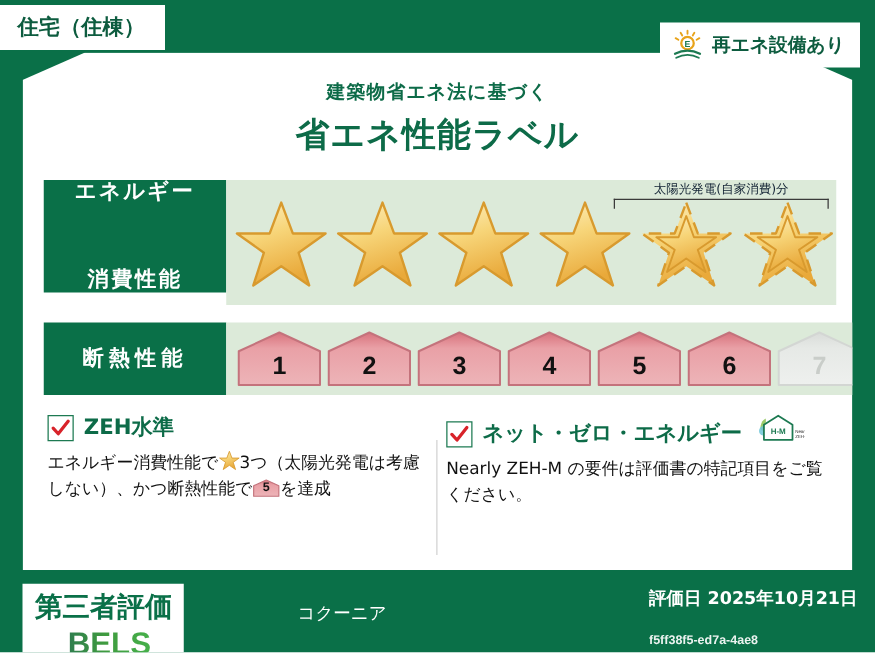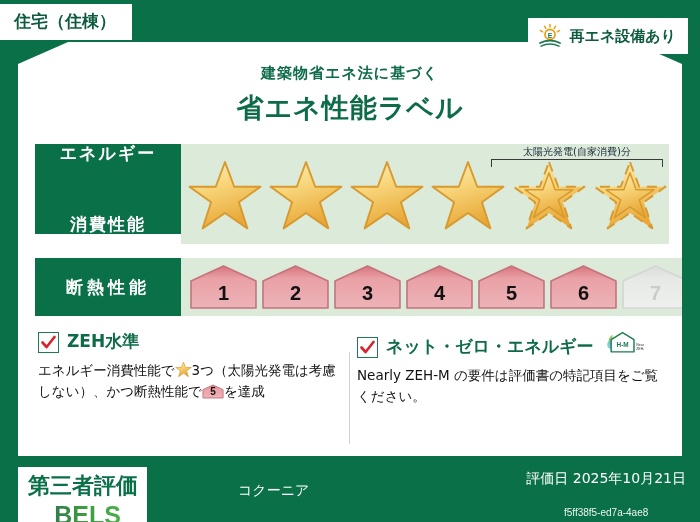--- a/index.html
+++ b/index.html
@@ -182,21 +182,21 @@
     -webkit-background-clip: text; background-clip: text;
     -webkit-text-fill-color: transparent; color: #3f9b3f;
   }
   .owner-name {
     position: absolute; left: 238px; top: 22px;
     font-size: 14px; color: #ffffff;
     font-family: "DejaVu Sans", sans-serif;
   }
   .footer-right {
     position: absolute; right: 14px; top: 10px;
-    text-align: center; color: #ffffff;
+    text-align: left; color: #ffffff; font-weight: bold;
   }
   .eval-date { font-size: 14px; font-family: "DejaVu Sans", sans-serif; }
   .eval-id   { font-size: 10px; margin-top: 19px; opacity: .92;
                font-family: "Liberation Sans", sans-serif; }
 </style>
 </head>
 <body>
 
 <div id="label-root">
 

